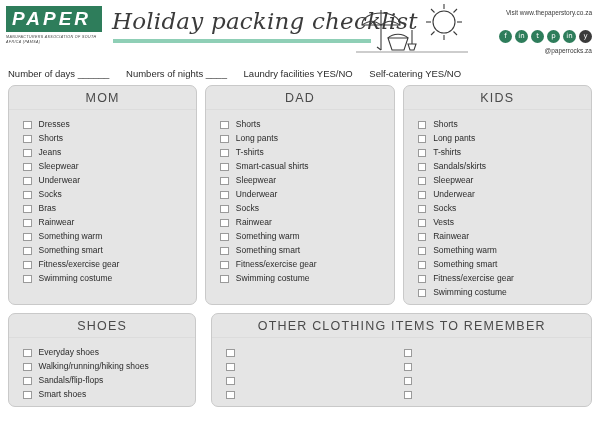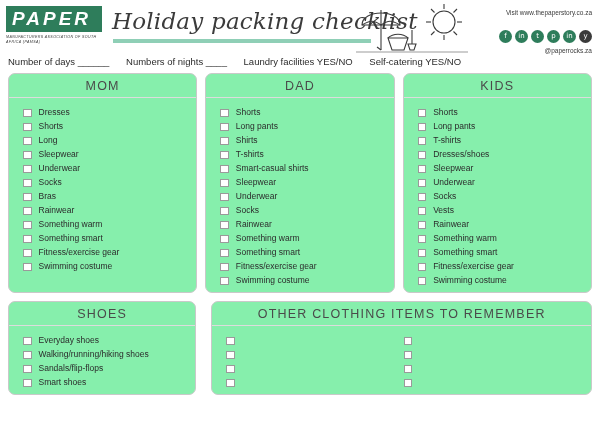--- a/index.html
+++ b/index.html
@@ -105,38 +105,38 @@
     color: #fff;
     font-size: 7px;
     line-height: 13px;
     text-align: center;
     font-family: "DejaVu Sans", sans-serif;
   }
   .soc.dark { background: #3b3b3b; }
 
   
   .formline {
-    margin: 0 0 6px 8px;
+    margin: 12px 0 6px 8px;
     font-size: 9.5px;
     color: #2b2b2b;
     white-space: nowrap;
   }
   .formline span { margin-right: 14px; }
 
   
   .cards {
     display: flex;
     gap: 8px;
     padding: 0 8px;
     box-sizing: border-box;
   }
   .card {
     border: 1px solid #c9c9c9;
     border-radius: 7px;
-    background: #86efac;
+    background: #e5e5e5;
     box-sizing: border-box;
     padding: 5px 0 7px 0;
   }
   .card-title {
     text-align: center;
     font-size: 12.5px;
     color: #4a4a4a;
     letter-spacing: 1.2px;
     padding-bottom: 4px;
     border-bottom: 1px solid #dcdcdc;
@@ -257,21 +257,21 @@
         <div class="item">
             <span class="box"></span>
             <span>Dresses</span>
           </div>
         <div class="item">
             <span class="box"></span>
             <span>Shorts</span>
           </div>
         <div class="item">
             <span class="box"></span>
-            <span>Long</span>
+            <span>Jeans</span>
           </div>
         <div class="item">
             <span class="box"></span>
             <span>Sleepwear</span>
           </div>
         <div class="item">
             <span class="box"></span>
             <span>Underwear</span>
           </div>
         <div class="item">
@@ -311,24 +311,20 @@
         <div class="item">
             <span class="box"></span>
             <span>Shorts</span>
           </div>
         <div class="item">
             <span class="box"></span>
             <span>Long pants</span>
           </div>
         <div class="item">
             <span class="box"></span>
-            <span>Shirts</span>
-          </div>
-        <div class="item">
-            <span class="box"></span>
             <span>T-shirts</span>
           </div>
         <div class="item">
             <span class="box"></span>
             <span>Smart-casual shirts</span>
           </div>
         <div class="item">
             <span class="box"></span>
             <span>Sleepwear</span>
           </div>
@@ -373,21 +369,21 @@
         <div class="item">
             <span class="box"></span>
             <span>Long pants</span>
           </div>
         <div class="item">
             <span class="box"></span>
             <span>T-shirts</span>
           </div>
         <div class="item">
             <span class="box"></span>
-            <span>Dresses/shoes</span>
+            <span>Sandals/skirts</span>
           </div>
         <div class="item">
             <span class="box"></span>
             <span>Sleepwear</span>
           </div>
         <div class="item">
             <span class="box"></span>
             <span>Underwear</span>
           </div>
         <div class="item">

